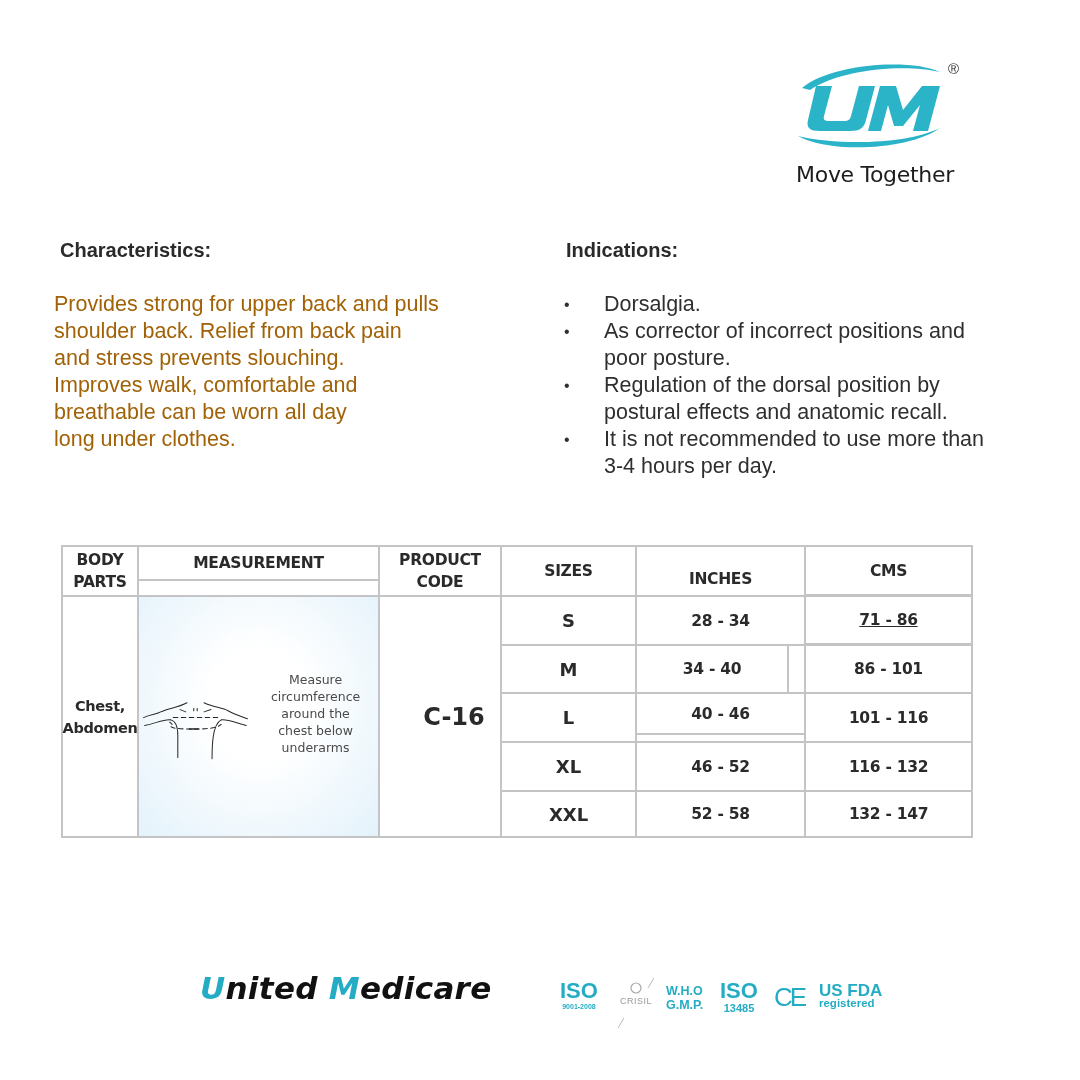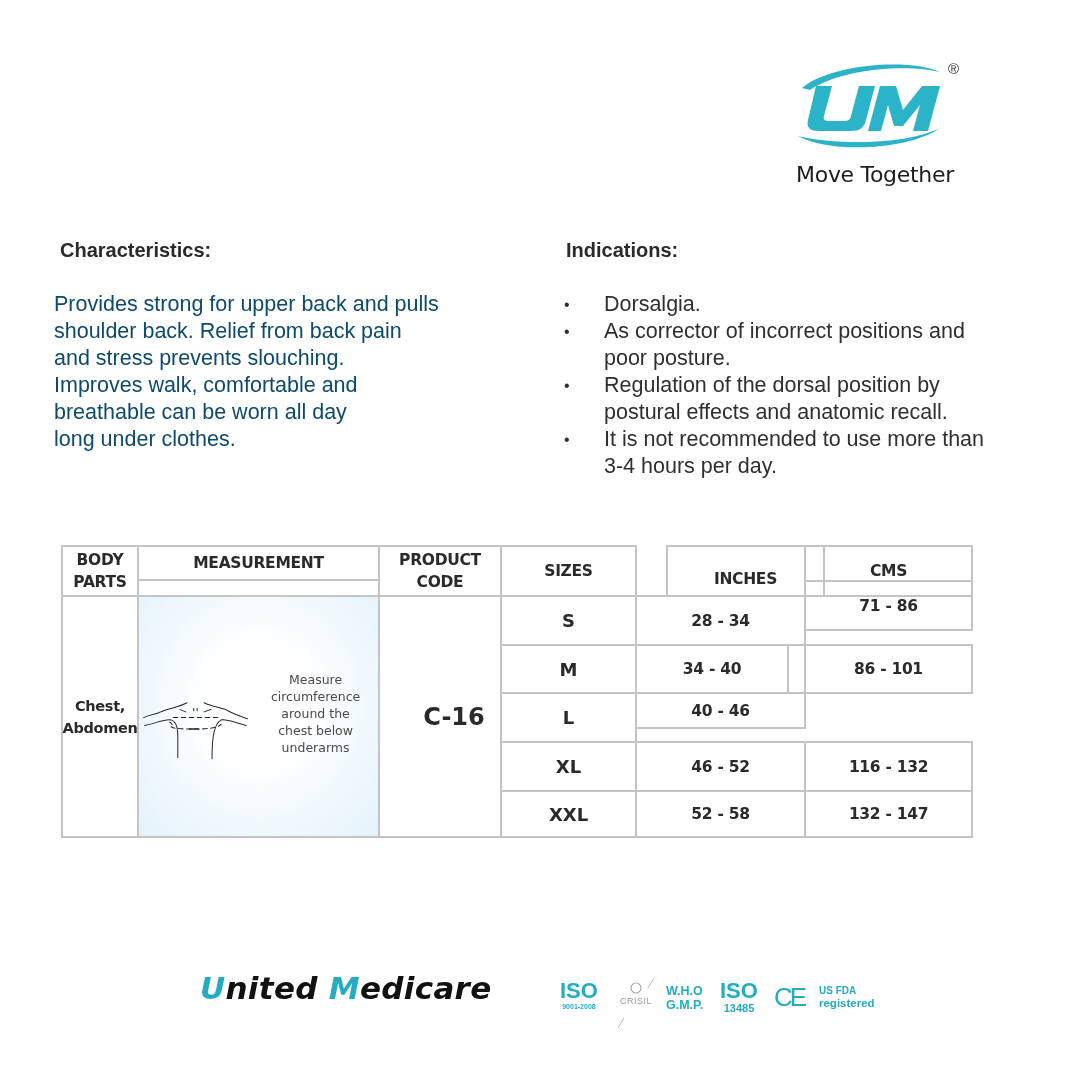--- a/index.html
+++ b/index.html
@@ -11,21 +11,21 @@
   .logo { left:790px; top:58px; width:190px; height:140px; }
   .logo svg { position:absolute; left:0; top:0; }
   .logo .reg { position:absolute; left:158px; top:2px; font-size:15px; color:#333; }
   .logo .tag { position:absolute; left:0; top:104px; width:170px; text-align:center;
                font-family:"DejaVu Sans", sans-serif; font-size:22px; color:#1d1d1d; letter-spacing:-0.3px; }
 
   
   .section-title { font-weight:bold; font-size:20px; color:#2a2a2a; }
   .char-title { left:60px; top:239px; }
   .ind-title { left:566px; top:239px; }
-  .char-body { left:54px; top:291px; width:470px; font-size:21.5px; line-height:27px; color:#0c4a6e; }
+  .char-body { left:54px; top:291px; width:470px; font-size:21.5px; line-height:27px; color:#a16207; }
   .char-body div { white-space:nowrap; }
   .ind-list { left:562px; top:291px; width:500px; font-size:21.5px; line-height:27px; color:#2f2f2f; margin:0; padding:0; list-style:none; }
   .ind-list li { position:relative; padding-left:42px; white-space:pre-line; }
   .ind-list li .bullet { position:absolute; left:2px; top:0; font-size:16px; }
 
   
   .tbl { position:absolute; left:61px; top:545px; width:912px; height:293px; }
   .cell { position:absolute; box-sizing:border-box; border:2px solid #c4c4c6;
           display:flex; align-items:center; justify-content:center; text-align:center;
           font-family:"DejaVu Sans", sans-serif; font-weight:bold; color:#2a2a2a; }
@@ -81,21 +81,21 @@
 </ul>
 
 <div class="tbl">
 
   <div class="cell hdr" style="left:0;top:0;width:78px;height:52px;white-space:pre-line;">BODY
 PARTS</div>
   <div class="cell hdr" style="left:76px;top:0;width:243px;height:36px;">MEASUREMENT</div>
   <div class="cell hdr" style="left:317px;top:0;width:124px;height:52px;white-space:pre-line;">PRODUCT
 CODE</div>
   <div class="cell hdr" style="left:439px;top:0;width:137px;height:52px;">SIZES</div>
-  <div class="cell hdr" style="left:574px;top:0;width:159px;height:52px;padding-top:16px;margin-left:31px;">INCHES</div>
+  <div class="cell hdr" style="left:574px;top:0;width:171px;height:52px;padding-top:16px;">INCHES</div>
   <div class="cell hdr" style="left:743px;top:0;width:169px;height:52px;">CMS</div>
 
   <div class="cell val" style="left:0;top:50px;width:78px;height:243px;white-space:pre-line;font-size:14.5px;line-height:22px;">Chest,
 Abdomen</div>
   <div class="cell meas" style="left:76px;top:50px;width:243px;height:243px;">
     <svg width="200" height="110" viewBox="0 0 200 110">
       <g fill="none" stroke="#2a2a2a" stroke-width="1.8" stroke-linecap="round">
         <path d="M8,28 C20,22 32,22 38,18 C50,12 70,10 84,2"></path>
         <path d="M114,2 C130,10 146,10 156,16 C166,22 180,26 190,30"></path>
         <path d="M72,14 L82,18"></path>
@@ -110,28 +110,29 @@
         <path d="M88,48 L104,48" stroke-width="2.6"></path>
       </g>
     </svg>
     <div class="cap" style="white-space:pre-line;">Measure circumference around the
 chest below underarms</div>
   </div>
   <div class="cell code" style="left:317px;top:50px;width:124px;height:243px;padding-left:28px;">C-16</div>
 
   <div class="cell size" style="left:439px;top:50px;width:137px;height:51px;">S</div>
   <div class="cell val" style="left:574px;top:50px;width:171px;height:51px;">28 - 34</div>
-  <div class="cell val" style="left:743px;top:35px;width:169px;height:51px;">71 - 86</div>
+  <div class="cell val" style="left:743px;top:49px;width:169px;height:51px;text-decoration:underline;">71 - 86</div>
 
   <div class="cell size" style="left:439px;top:99px;width:137px;height:50px;">M</div>
   <div class="cell val" style="left:574px;top:99px;width:154px;height:50px;">34 - 40</div>
   <div class="cell val" style="left:743px;top:99px;width:169px;height:50px;">86 - 101</div>
 
   <div class="cell size" style="left:439px;top:147px;width:137px;height:51px;">L</div>
-  <div class="cell val" style="left:574px;top:147px;width:171px;height:37px;">40 - 46</div>
+  <div class="cell val" style="left:574px;top:147px;width:171px;height:43px;">40 - 46</div>
+  <div class="cell val" style="left:743px;top:147px;width:169px;height:51px;">101 - 116</div>
 
   <div class="cell size" style="left:439px;top:196px;width:137px;height:51px;">XL</div>
   <div class="cell val" style="left:574px;top:196px;width:171px;height:51px;">46 - 52</div>
   <div class="cell val" style="left:743px;top:196px;width:169px;height:51px;">116 - 132</div>
 
   <div class="cell size" style="left:439px;top:245px;width:137px;height:48px;">XXL</div>
   <div class="cell val" style="left:574px;top:245px;width:171px;height:48px;">52 - 58</div>
   <div class="cell val" style="left:743px;top:245px;width:169px;height:48px;">132 - 147</div>
 </div>
 
@@ -153,16 +154,16 @@
   <div style="left:106px;top:6px;font-size:12.5px;line-height:14px;">
     <div>W.H.O</div>
     <div>G.M.P.</div>
   </div>
   <div style="left:160px;top:2px;text-align:center;">
     <div style="font-size:22px;line-height:22px;">ISO</div>
     <div style="font-size:11px;line-height:12px;">13485</div>
   </div>
   <div style="left:214px;top:6px;font-size:26px;line-height:26px;font-weight:normal;letter-spacing:-3px;">CE</div>
   <div style="left:259px;top:6px;line-height:13px;">
-    <div style="font-size:10px;">US FDA</div>
+    <div style="font-size:17px;">US FDA</div>
     <div style="font-size:11.5px;">registered</div>
   </div>
 </div>
 
 </body></html>

